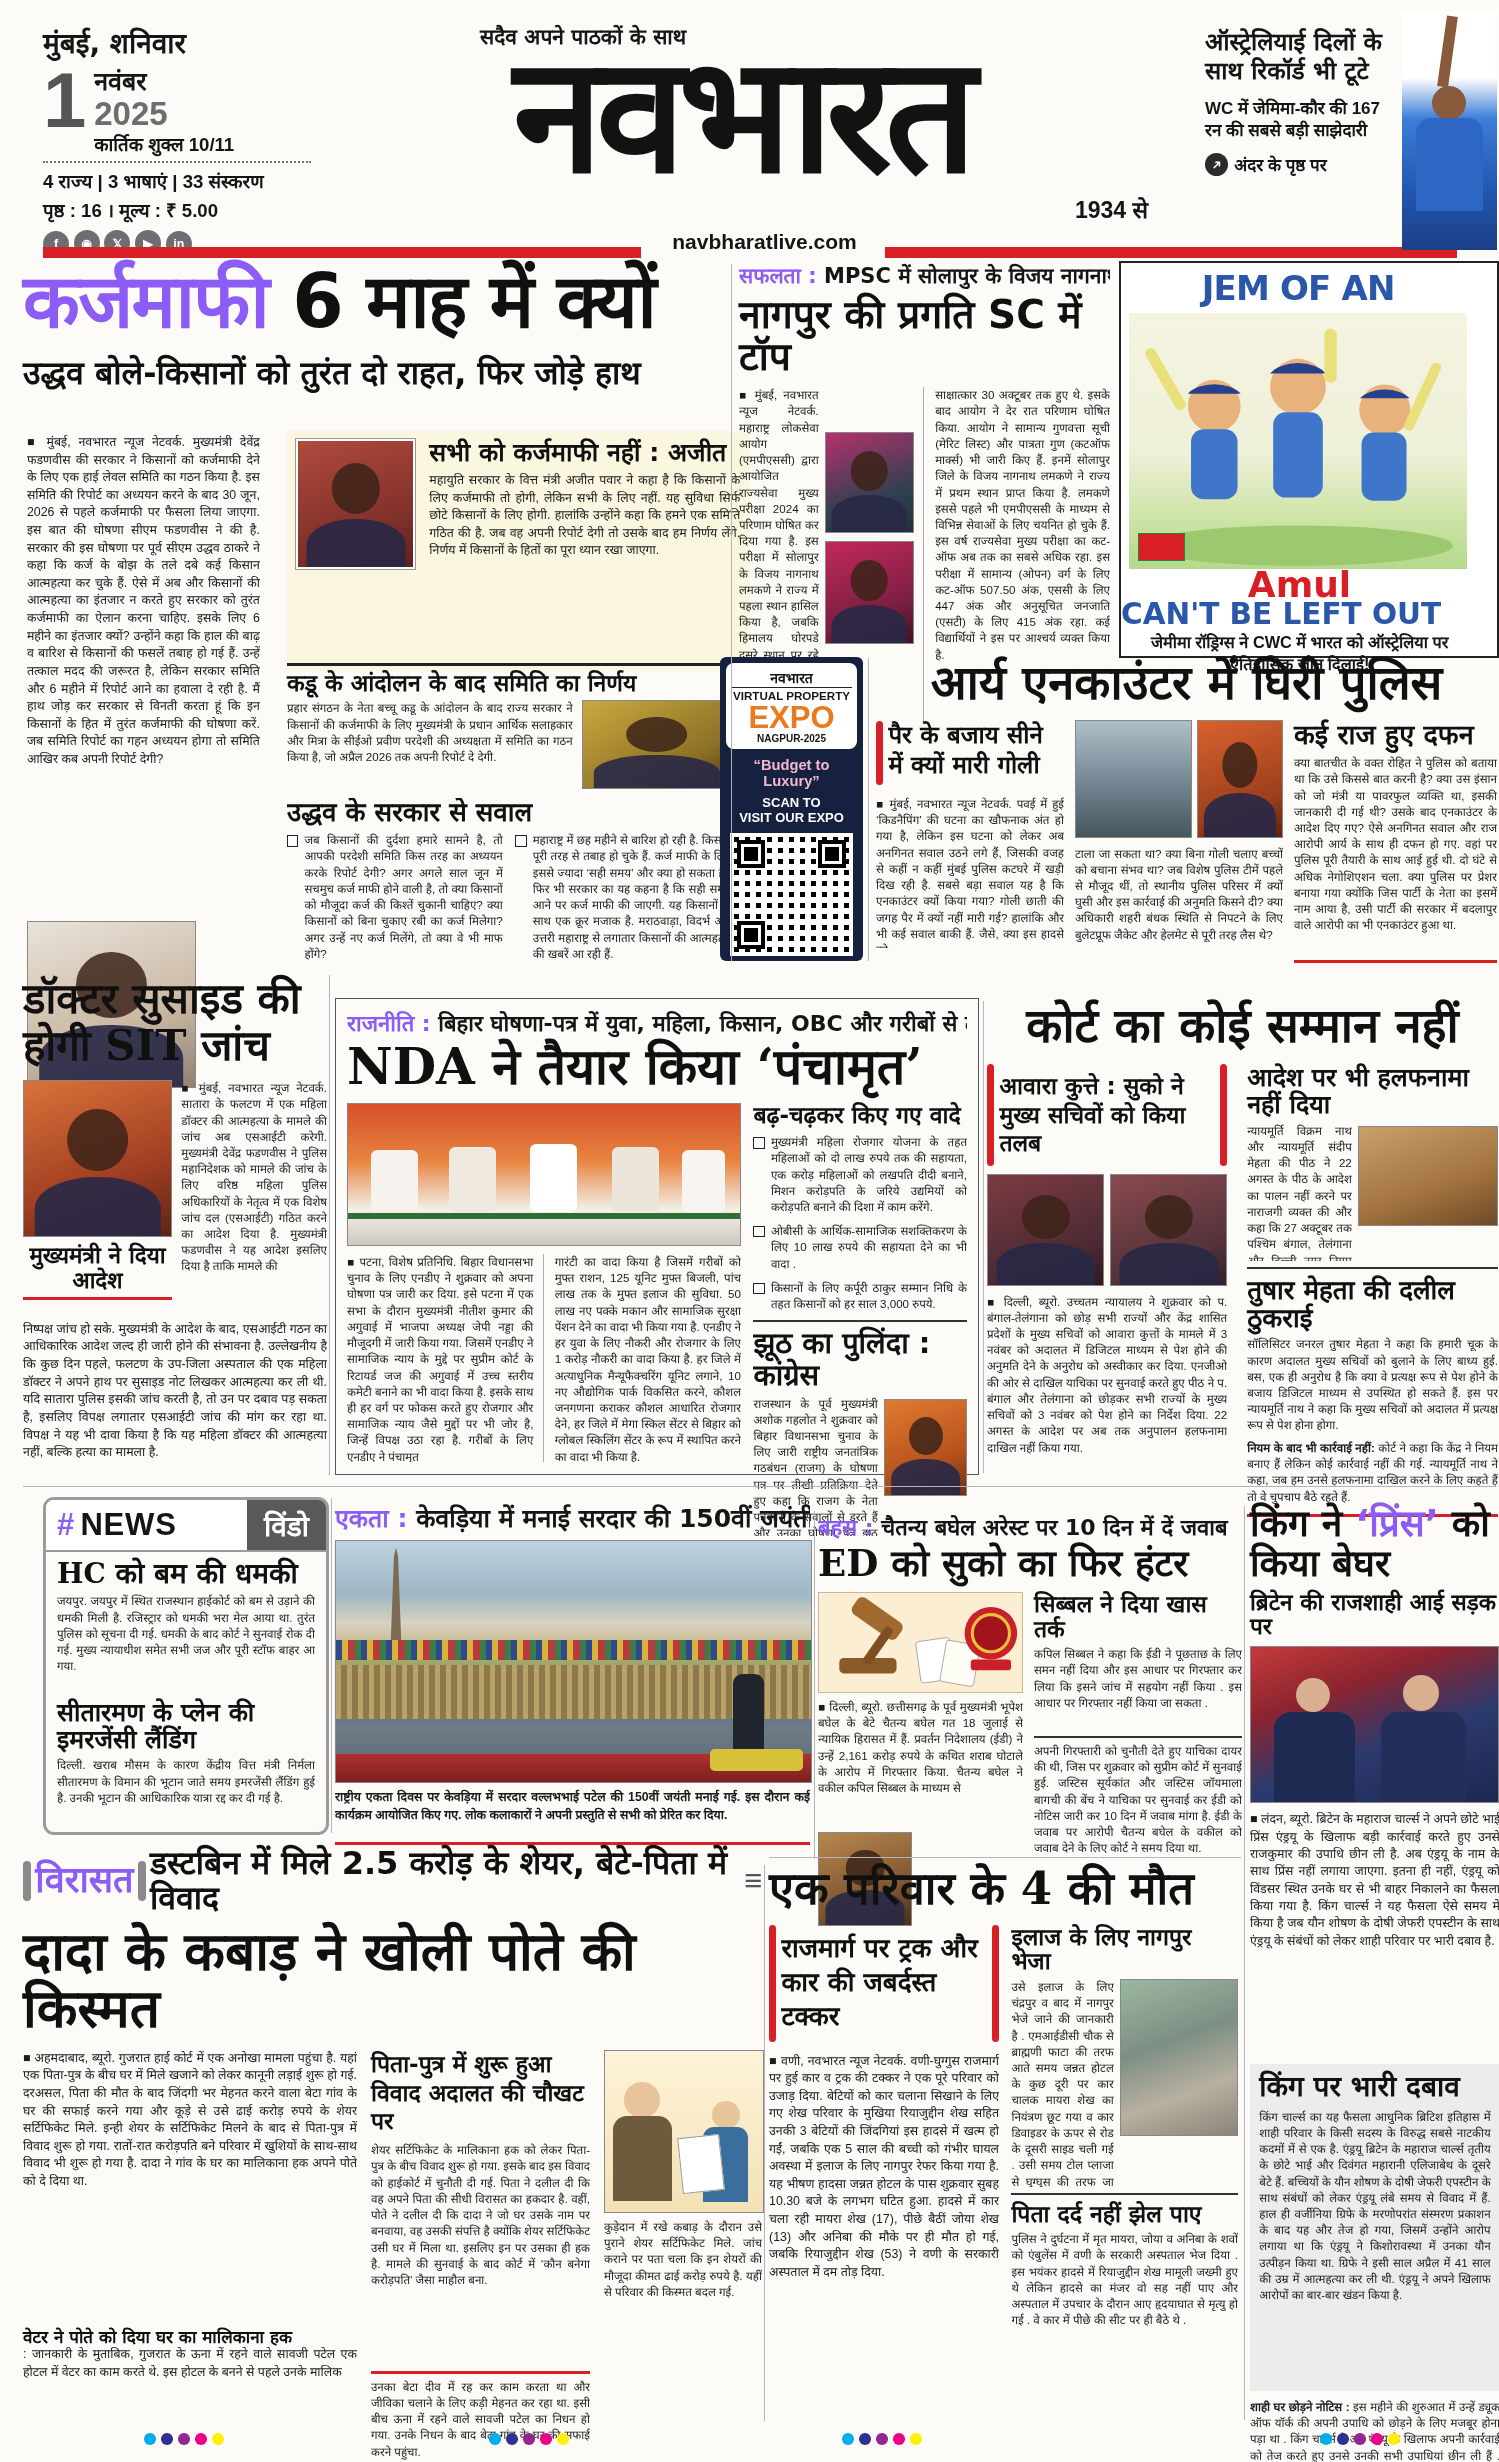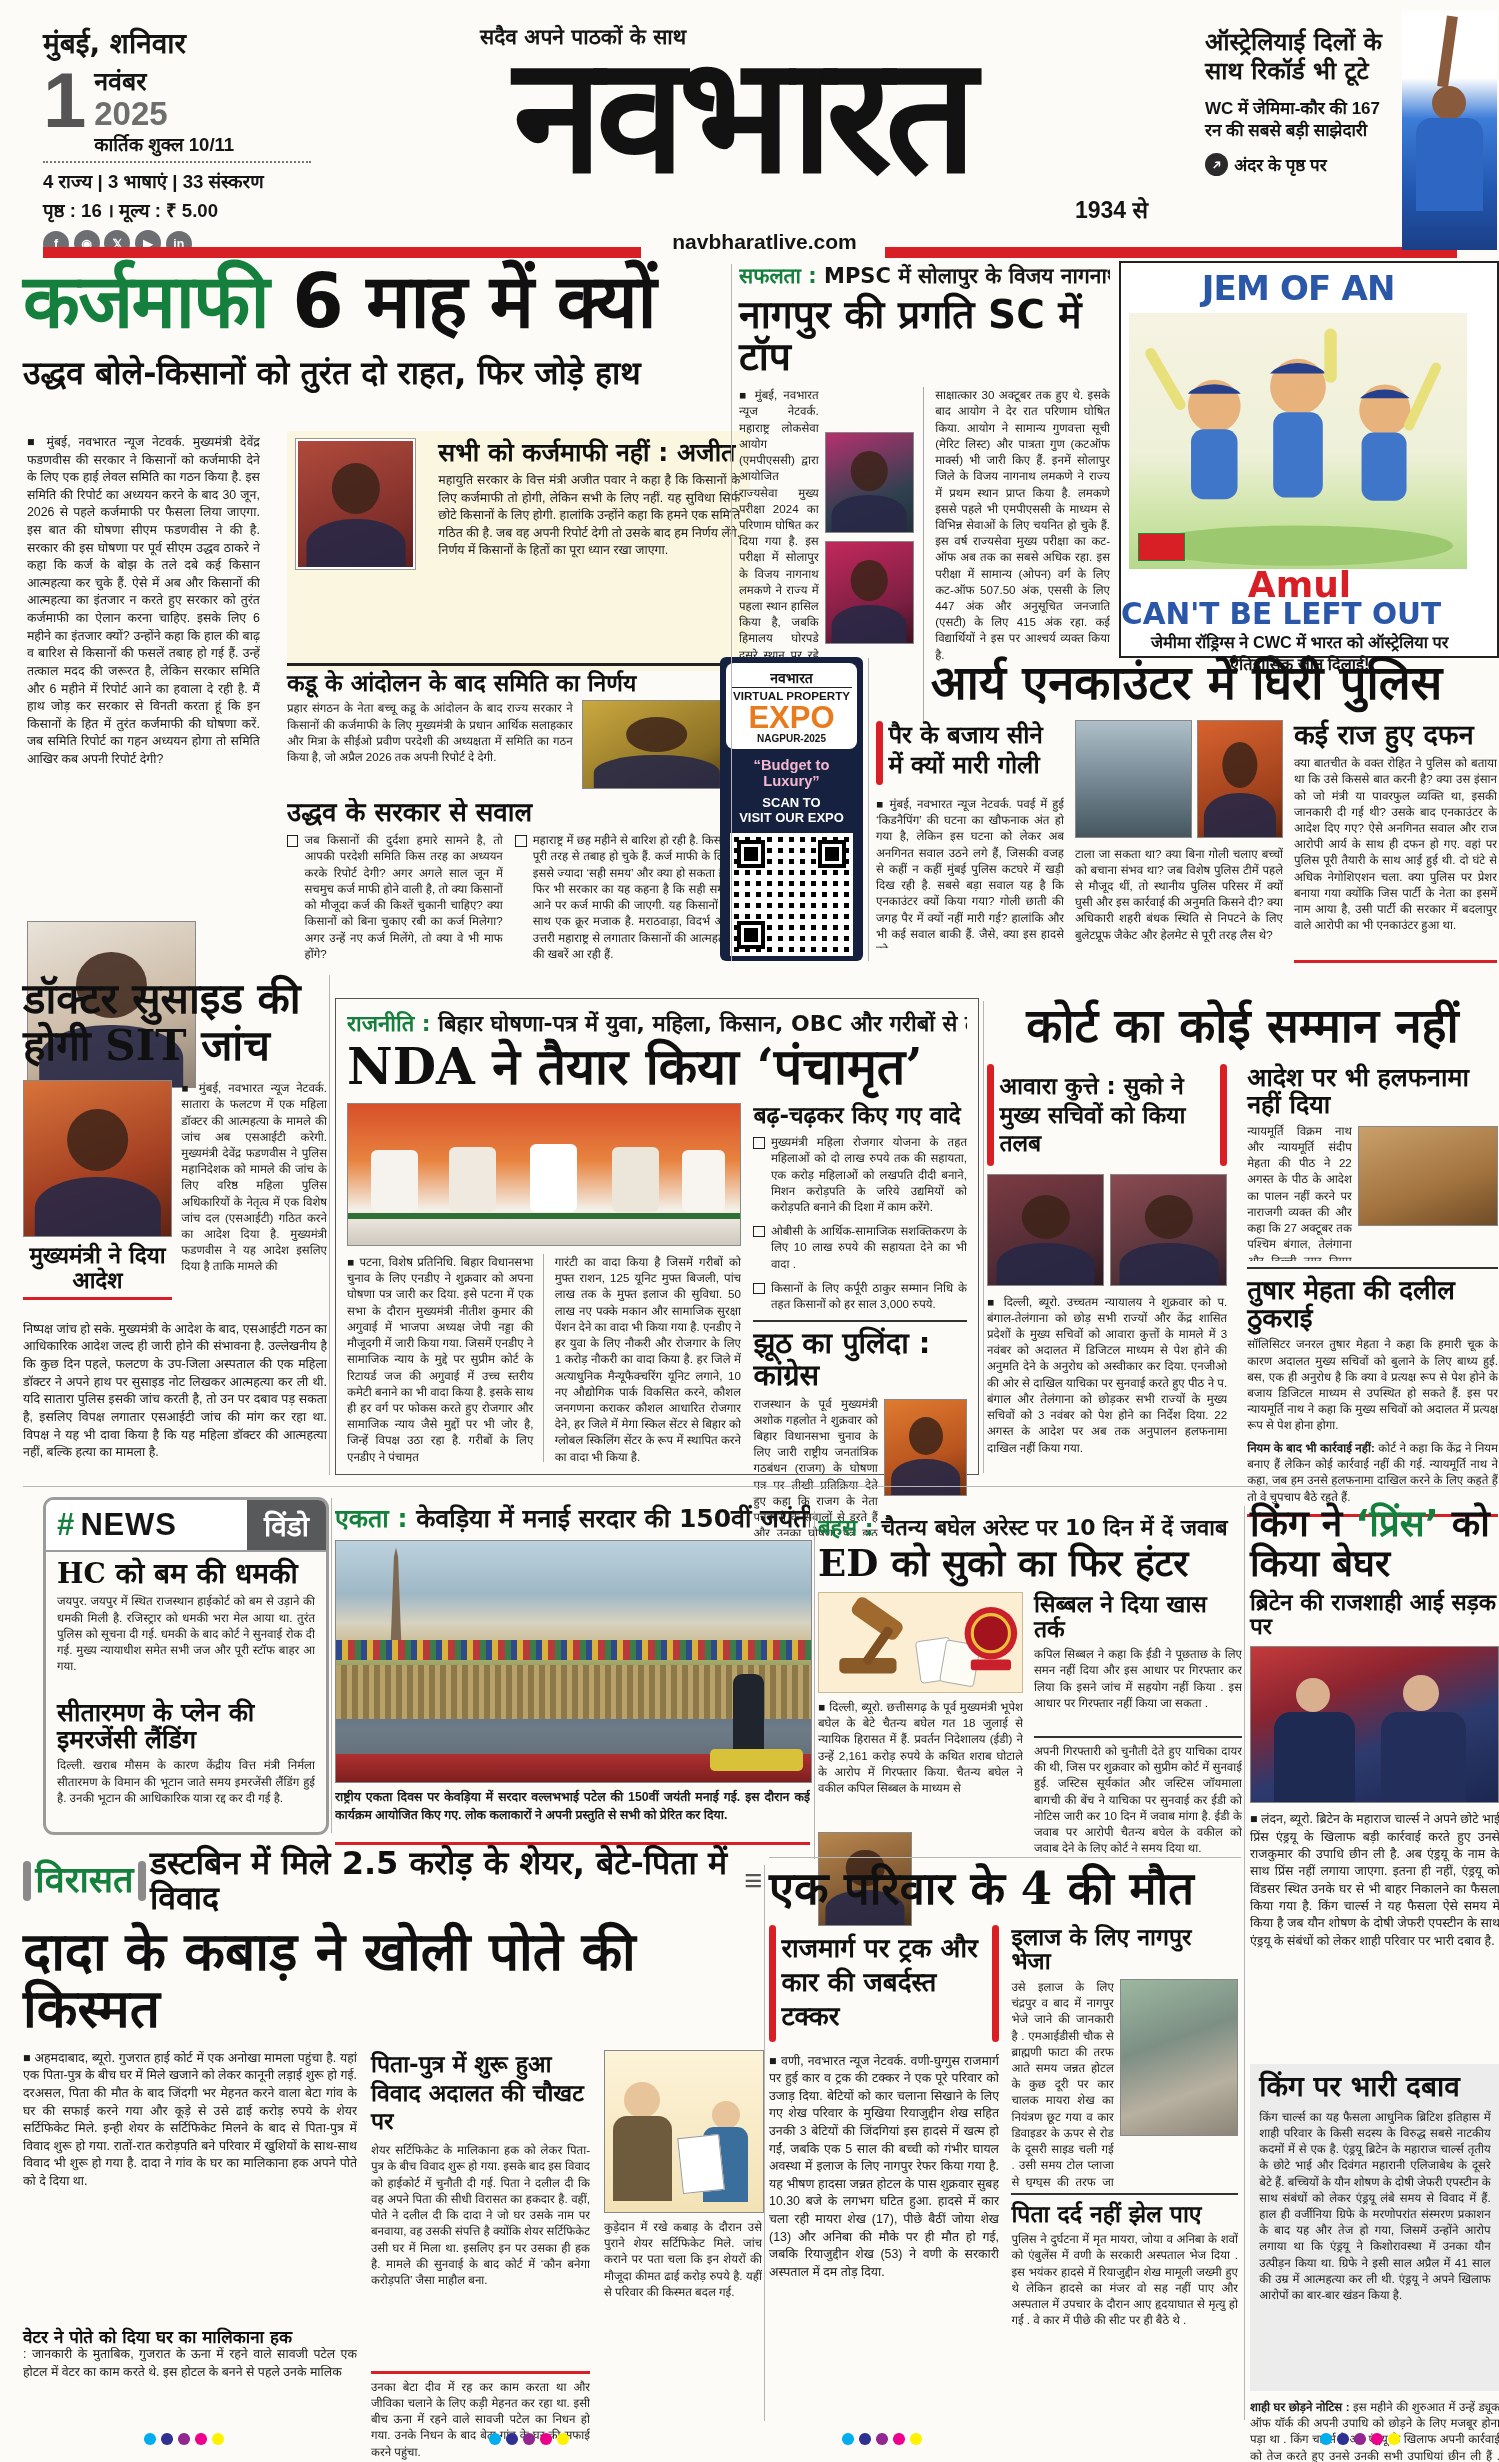--- a/index.html
+++ b/index.html
@@ -1,19 +1,19 @@
 <!DOCTYPE html>
 <html style="font-size:12.4px"><head>
 <meta charset="utf-8">
 <style>
   html,body{margin:0;padding:0;background:#8a8a8a}
   .page{position:relative;width:1500px;height:2462px;background:#fcfbf7;font-family:"Liberation Sans",sans-serif;color:#151515;overflow:hidden;margin:0 auto}
   .abs{position:absolute}
   .hl{font-family:"DejaVu Sans",sans-serif;font-weight:800;color:#101010;line-height:1.08}
-  .red{color:#15803d}
+  .red{color:#8b5cf6}
   .bt{font-size:12.4px;line-height:1.42;text-align:justify;color:#1b1b1b;overflow:hidden}
   .bts{font-size:11.6px;line-height:1.4;text-align:justify;color:#1b1b1b;overflow:hidden}
   .kicker{font-family:"DejaVu Sans",sans-serif;font-weight:800;white-space:nowrap;overflow:hidden}
   .vsep{position:absolute;width:0.8px;background:#b5b5b5}
   .hsep{position:absolute;height:0.8px;background:#b5b5b5}
   .redrule{background:#d81f26;height:3.1px}
   .photo{position:relative;overflow:hidden;border:0.8px solid #888}
   .portrait::before{content:"";position:absolute;left:50%;top:18%;width:42%;height:40%;transform:translateX(-50%);border-radius:50%;background:rgba(60,35,25,.85)}
   .portrait::after{content:"";position:absolute;left:50%;bottom:-4%;width:86%;height:42%;transform:translateX(-50%);border-radius:48% 48% 0 0;background:rgba(40,40,70,.9)}
   .bracketbox{position:relative;padding:7.8px 12.4px}
@@ -80,21 +80,21 @@
   <div class="abs" style="left:23px;top:262px;width:708px;height:700px">
     <div class="hl" style="font-size:74px;letter-spacing:-1.6px">
       <span class="red">कर्जमाफी</span><span> 6 माह में क्यों</span>
     </div>
     <div class="hl" style="font-size:32px;margin-top:14px">उद्धव बोले-किसानों को तुरंत दो राहत, फिर जोड़े हाथ</div>
 
     <div class="abs bt" style="left:3.9px;top:172px;width:233px;height:353px">■ मुंबई, नवभारत न्यूज नेटवर्क. मुख्यमंत्री देवेंद्र फडणवीस की सरकार ने किसानों को कर्जमाफी देने के लिए एक हाई लेवल समिति का गठन किया है. इस समिति की रिपोर्ट का अध्ययन करने के बाद 30 जून, 2026 से पहले कर्जमाफी पर फैसला लिया जाएगा. इस बात की घोषणा सीएम फडणवीस ने की है. सरकार की इस घोषणा पर पूर्व सीएम उद्धव ठाकरे ने कहा कि कर्ज के बोझ के तले दबे कई किसान आत्महत्या कर चुके हैं. ऐसे में अब और किसानों की आत्महत्या का इंतजार न करते हुए सरकार को तुरंत कर्जमाफी का ऐलान करना चाहिए. इसके लिए 6 महीने का इंतजार क्यों? उन्होंने कहा कि हाल की बाढ़ व बारिश से किसानों की फसलें तबाह हो गई हैं. उन्हें तत्काल मदद की जरूरत है, लेकिन सरकार समिति और 6 महीने में रिपोर्ट आने का हवाला दे रही है. मैं हाथ जोड़ कर सरकार से विनती करता हूं कि इन किसानों के हित में तुरंत कर्जमाफी की घोषणा करें. जब समिति रिपोर्ट का गहन अध्ययन होगा तो समिति आखिर कब अपनी रिपोर्ट देगी?</div>
     <div class="abs photo portrait" style="left:3.9px;top:531px;width:167px;height:165px;background:linear-gradient(160deg,#e9e3da,#cbb9a4 60%,#8e8274)"></div>
 
     <div class="abs" style="left:264px;top:169px;width:444px;height:224px;background:#fbf6df;padding:7.8px 9.3px">
-      <div style="display:flex;gap:23px">
+      <div style="display:flex;gap:14px">
         <div class="photo portrait" style="flex:0 0 115px;width:115px;height:126px;background:linear-gradient(160deg,#b04a3c,#7e2f2a 70%,#5d2020);border:2.3px solid #fff;outline:0.8px solid #999"></div>
         <div style="flex:1">
           <div class="hl" style="font-size:25px">सभी को कर्जमाफी नहीं : अजीत</div>
           <div class="bt" style="margin-top:6.2px;height:155px">महायुति सरकार के वित्त मंत्री अजीत पवार ने कहा है कि किसानों के लिए कर्जमाफी तो होगी, लेकिन सभी के लिए नहीं. यह सुविधा सिर्फ छोटे किसानों के लिए होगी. हालांकि उन्होंने कहा कि हमने एक समिति गठित की है. जब वह अपनी रिपोर्ट देगी तो उसके बाद हम निर्णय लेंगे. निर्णय में किसानों के हितों का पूरा ध्यान रखा जाएगा.</div>
         </div>
       </div>
     </div>
 
     <div class="abs" style="left:264px;top:401px;width:444px;height:130px">
       <div style="height:3.1px;background:#222"></div>

